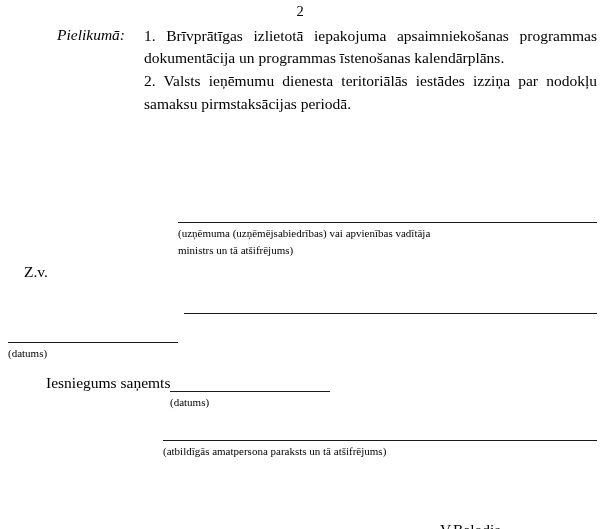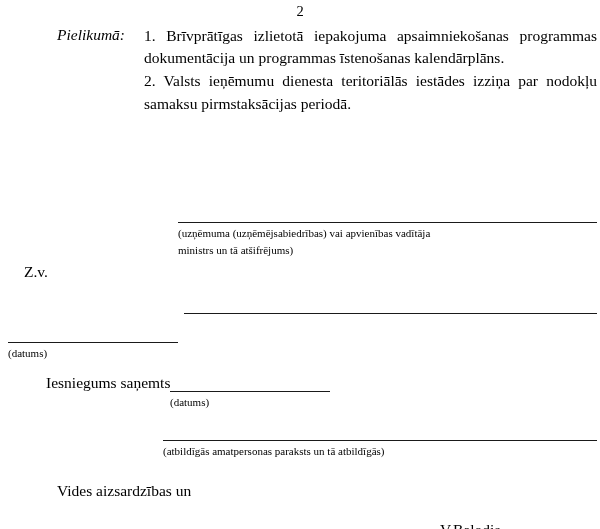--- a/index.html
+++ b/index.html
@@ -106,18 +106,17 @@
   <div class="rule" style="left:184px; top:313px; width:413px;"></div>
 
   <div class="rule" style="left:8px; top:342px; width:170px;"></div>
   <div class="caption" style="left:8px; top:345px; width:170px;">(datums)</div>
 
   <div class="field-label" style="left:8px; top:373px;margin-left:38px;">Iesniegums saņemts</div>
   <div class="rule" style="left:170px; top:391px; width:160px;"></div>
   <div class="caption" style="left:170px; top:394px; width:160px;">(datums)</div>
 
   <div class="rule" style="left:163px; top:440px; width:434px;"></div>
-  <div class="caption" style="left:163px; top:443px; width:434px;">(atbildīgās amatpersonas paraksts un tā atbildīgās)</div>
+  <div class="caption" style="left:163px; top:443px; width:434px;">(atbildīgās amatpersona paraksts un tā atšifrējums)</div>
 
-  <div class="minister" style="top:480px;">Vides aizsardzības un</div>
   <div class="signer" style="top:519px;">V.Balodis</div>
 
 </div>
 
 </body></html>

